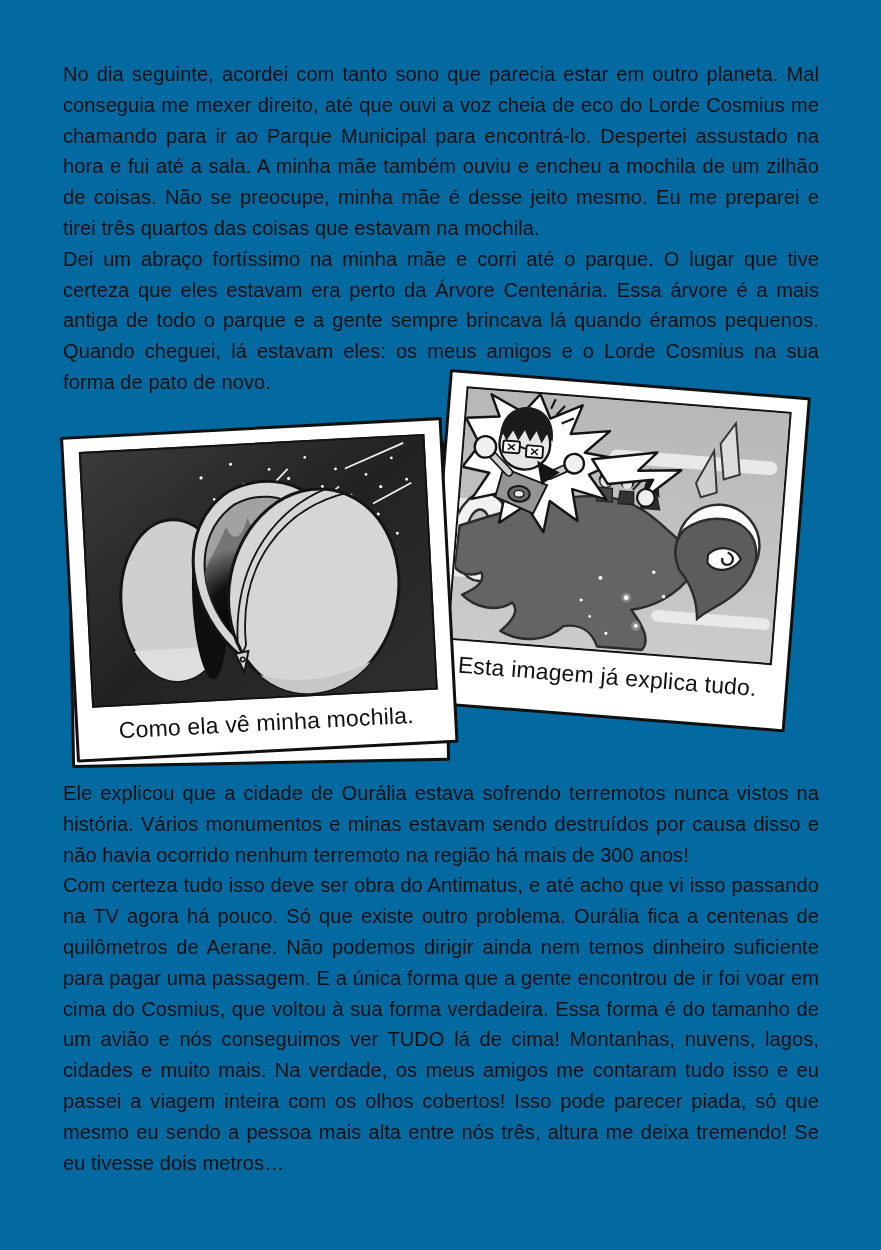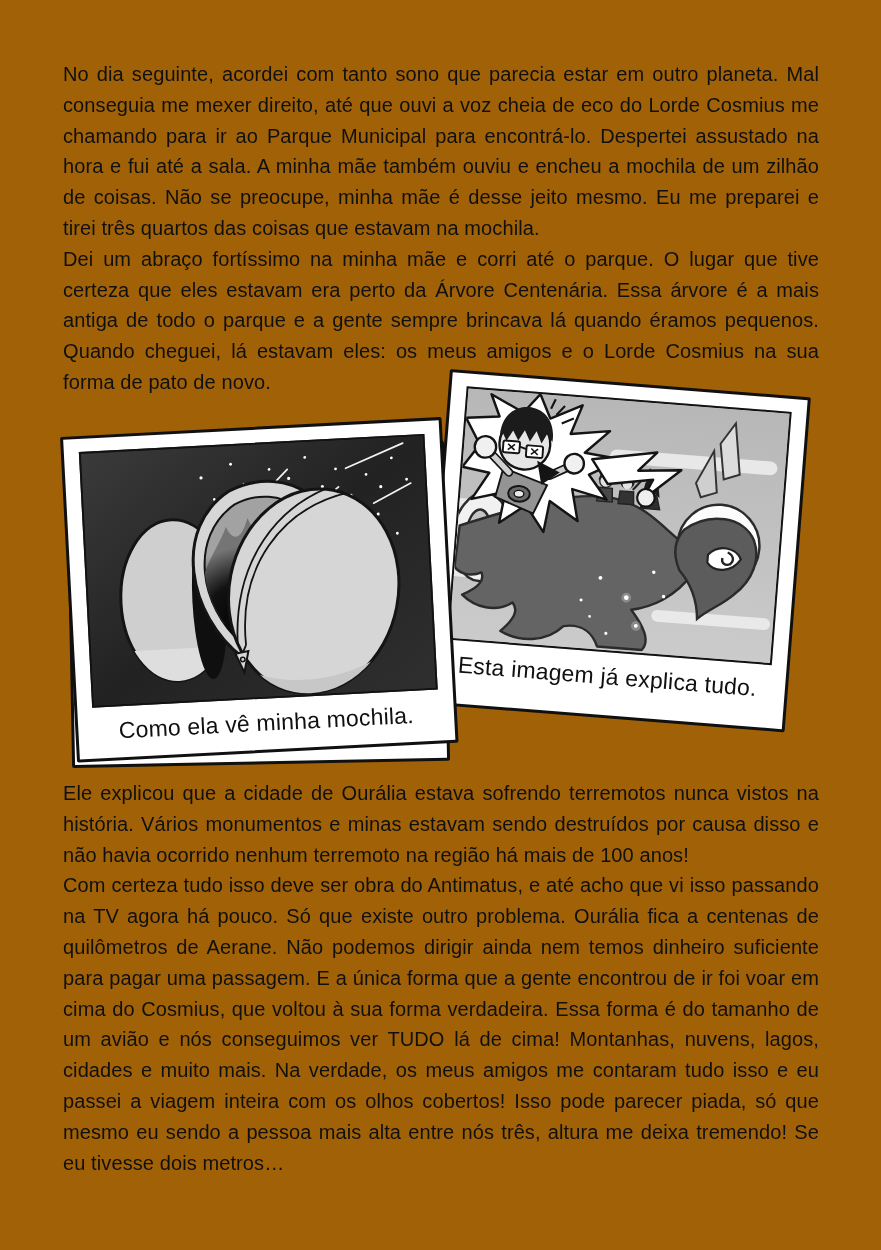--- a/index.html
+++ b/index.html
@@ -1,17 +1,17 @@
 <!DOCTYPE html>
 <html lang="pt"><head>
 <meta charset="utf-8">
 <style>
   html,body{margin:0;padding:0;background:#fff;}
   .page{
-    position:relative;width:881px;height:1250px;background:#a16207;overflow:hidden;
+    position:relative;width:881px;height:1250px;background:#0369a1;overflow:hidden;
     font-family:"Liberation Sans","DejaVu Sans",sans-serif;color:#111;
   }
   .text-block{position:absolute;left:63px;width:756px;}
   .text-top{top:59px;}
   .text-bottom{top:778px;}
   .text-block p{
     margin:0;font-size:20px;line-height:30.8px;text-align:justify;
     text-justify:inter-word;color:#101010;letter-spacing:0.1px;
   }
   .polaroid{
@@ -207,17 +207,17 @@
           <path d="M154,198 L149,208" stroke="#141414" stroke-width="1.8"></path>
           <polygon points="143,206 156,204 151,225" fill="#d8d8d8" stroke="#141414" stroke-width="2"></polygon>
           <circle cx="150" cy="212" r="2.2" fill="none" stroke="#141414" stroke-width="1.5"></circle>
         </svg>
       </div>
       <figcaption>Como ela vê minha mochila.</figcaption>
     </figure>
   </div>
 
   <div class="text-block text-bottom">
-    <p>Ele explicou que a cidade de Ourália estava sofrendo terremotos nunca vistos na história. Vários monumentos e minas estavam sendo destruídos por causa disso e não havia ocorrido nenhum terremoto na região há mais de 100 anos!</p>
+    <p>Ele explicou que a cidade de Ourália estava sofrendo terremotos nunca vistos na história. Vários monumentos e minas estavam sendo destruídos por causa disso e não havia ocorrido nenhum terremoto na região há mais de 300 anos!</p>
     <p>Com certeza tudo isso deve ser obra do Antimatus, e até acho que vi isso passando na TV agora há pouco. Só que existe outro problema. Ourália fica a centenas de quilômetros de Aerane. Não podemos dirigir ainda nem temos dinheiro suficiente para pagar uma passagem. E a única forma que a gente encontrou de ir foi voar em cima do Cosmius, que voltou à sua forma verdadeira. Essa forma é do tamanho de um avião e nós conseguimos ver TUDO lá de cima! Montanhas, nuvens, lagos, cidades e muito mais. Na verdade, os meus amigos me contaram tudo isso e eu passei a viagem inteira com os olhos cobertos! Isso pode parecer piada, só que mesmo eu sendo a pessoa mais alta entre nós três, altura me deixa tremendo! Se eu tivesse dois metros…</p>
   </div>
 
 </div>
 
 </body></html>

